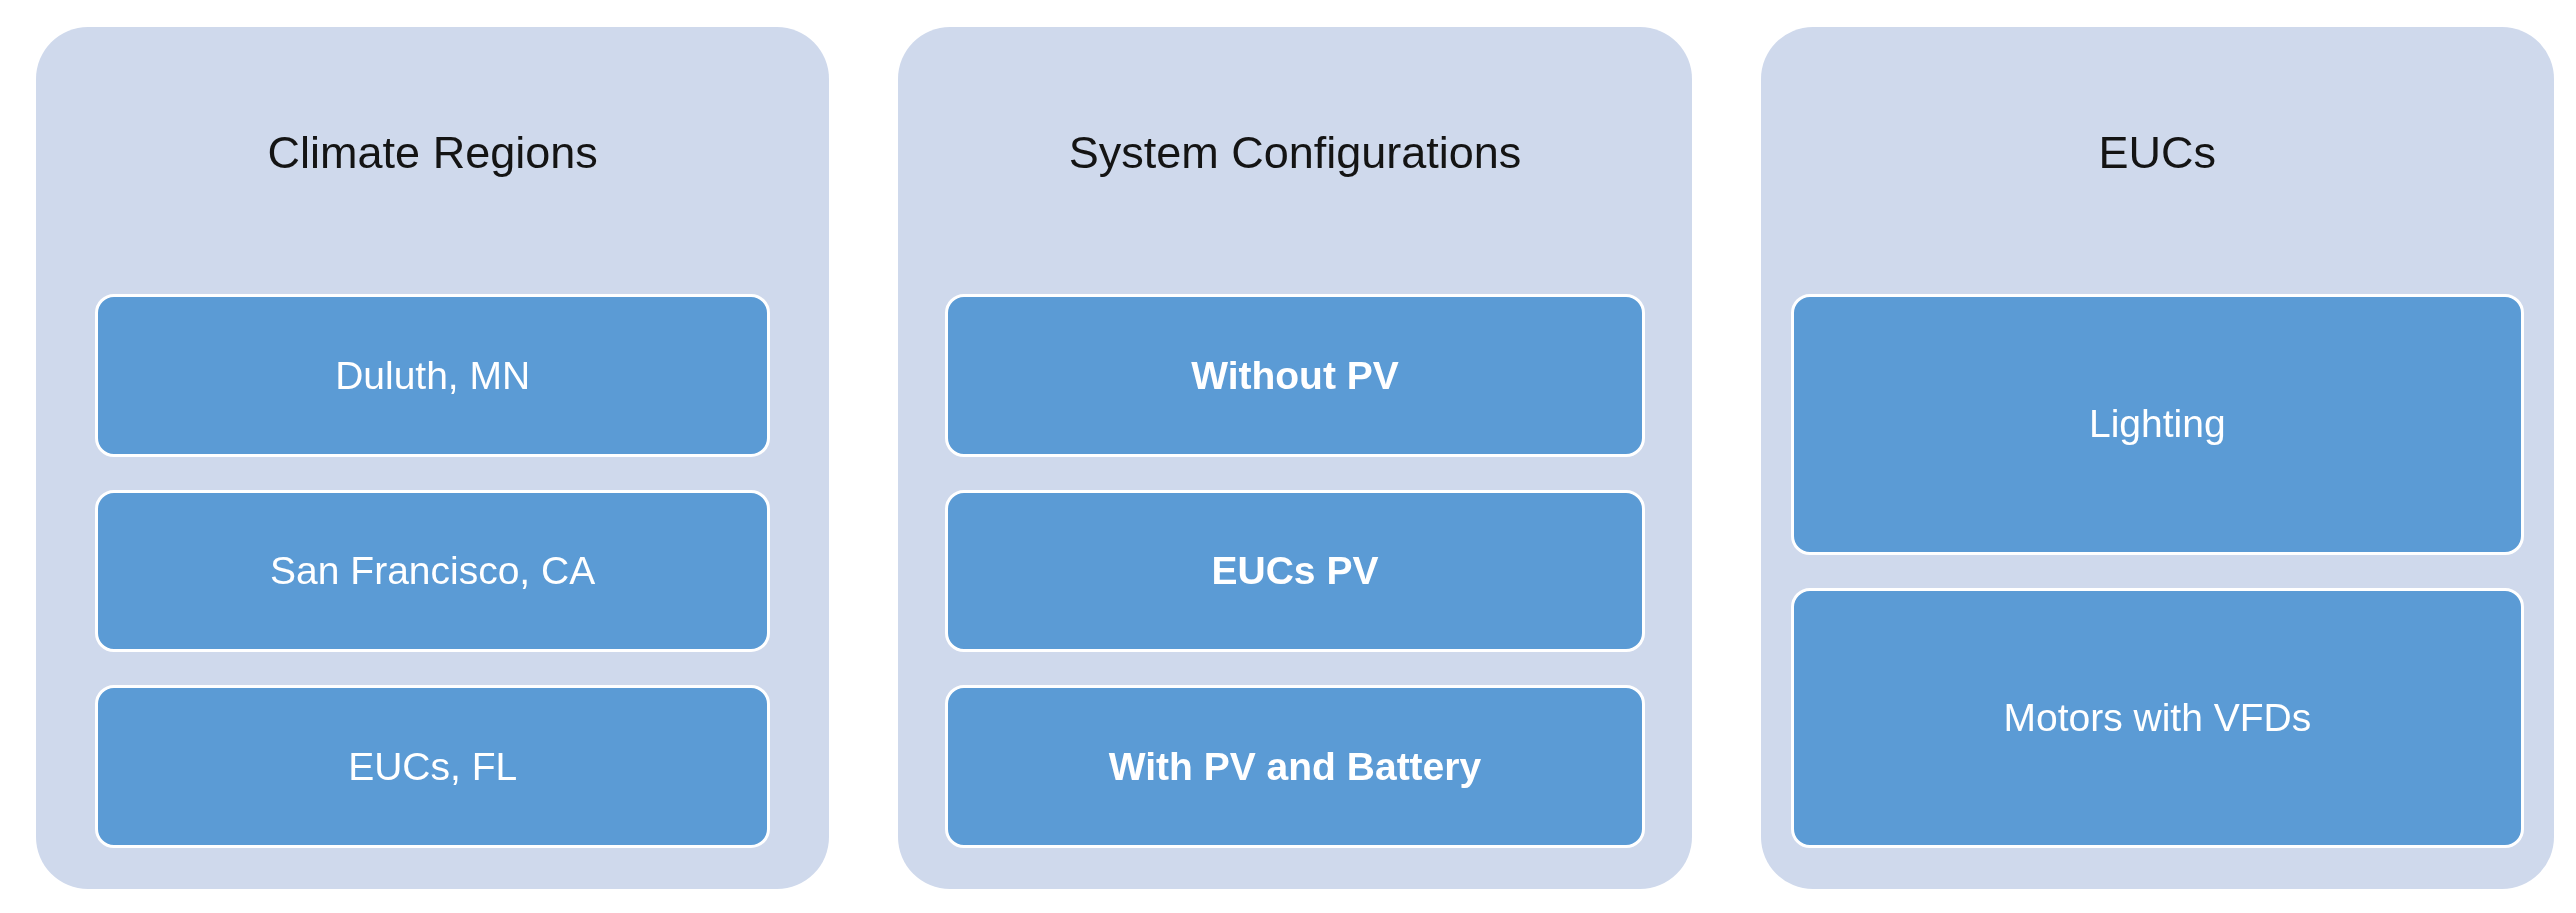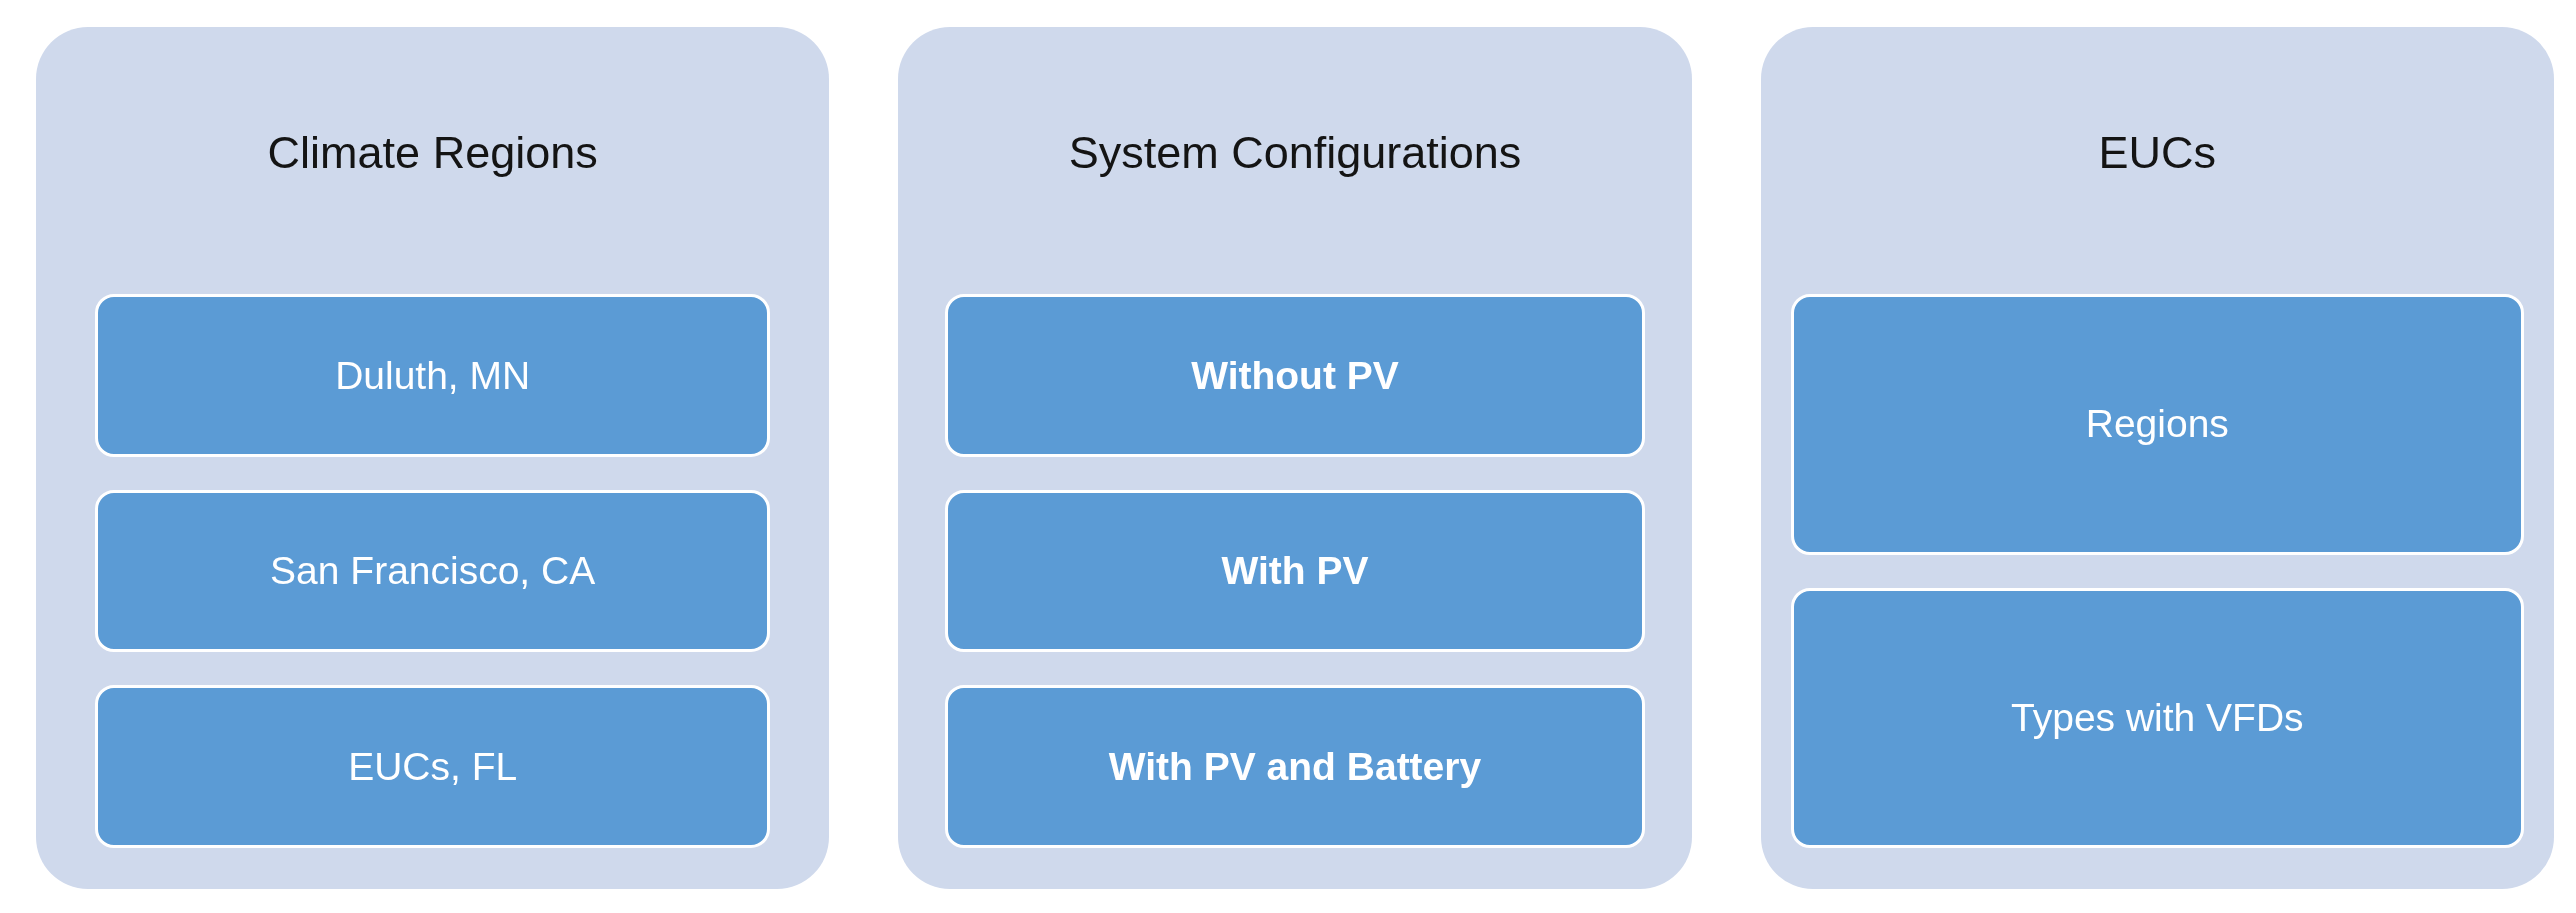--- a/index.html
+++ b/index.html
@@ -74,27 +74,27 @@
       <div class="item">San Francisco, CA</div>
       <div class="item">EUCs, FL</div>
     </div>
   </div>
 
 
   <div class="panel c3">
     <div class="panel-title">System Configurations</div>
     <div class="items">
       <div class="item">Without PV</div>
-      <div class="item">With PV</div>
+      <div class="item">EUCs PV</div>
       <div class="item">With PV and Battery</div>
     </div>
   </div>
 
   <div class="panel c4">
     <div class="panel-title">EUCs</div>
     <div class="items">
-      <div class="item">Regions</div>
-      <div class="item">Types with VFDs</div>
+      <div class="item">Lighting</div>
+      <div class="item">Motors with VFDs</div>
     </div>
   </div>
 
 </div>
 
 
 </body></html>

